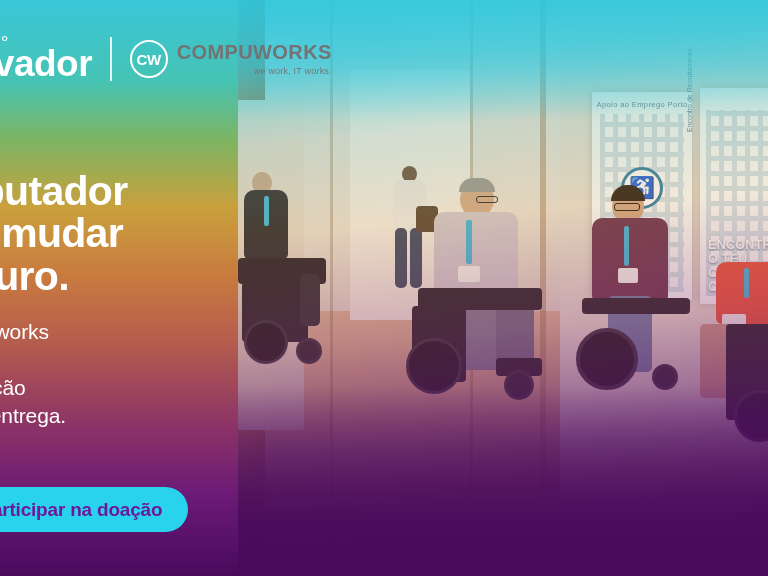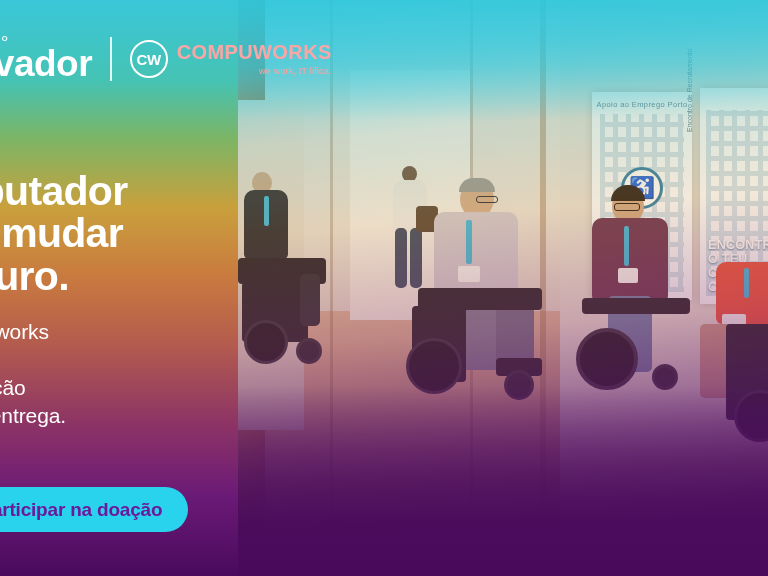--- a/index.html
+++ b/index.html
@@ -189,21 +189,21 @@
     width:1.5px; height:44px; background:rgba(255,255,255,.85);
     margin:0 4px;
   }
   .logo-cw{ display:flex; align-items:center; gap:9px; }
   .cw-circle{
     width:38px; height:38px; border-radius:50%;
     border:2.5px solid #fff; color:#fff;
     display:flex; align-items:center; justify-content:center;
     font-size:15px; font-weight:700; letter-spacing:-.3px;
   }
-  .cw-text{ color:#fca5a5; }
+  .cw-text{ color:#737373; }
   .cw-name{
     font-size:20px; font-weight:700; letter-spacing:.4px; line-height:1;
   }
   .cw-tag{
     font-size:9px; font-weight:400; letter-spacing:.2px;
     text-align:right; margin-top:4px; opacity:.95;
   }
 
   .headline{
     position:absolute; left:-56px; top:128px;
@@ -339,21 +339,21 @@
         <span class="assoc">CIAÇÃO</span>
         <span class="name">alvador</span>
       </div>
 
       <div class="logo-divider"></div>
 
       <div class="logo-cw">
         <div class="cw-circle">CW</div>
         <div class="cw-text">
           <div class="cw-name">COMPUWORKS</div>
-          <div class="cw-tag">we work, IT lifica.</div>
+          <div class="cw-tag">we work, IT works.</div>
         </div>
       </div>
     </div>
 
     <h1 class="headline">
       <span>da</span>
       <span>mputador</span>
       <span>de mudar</span>
       <span>futuro.</span>
     </h1>

